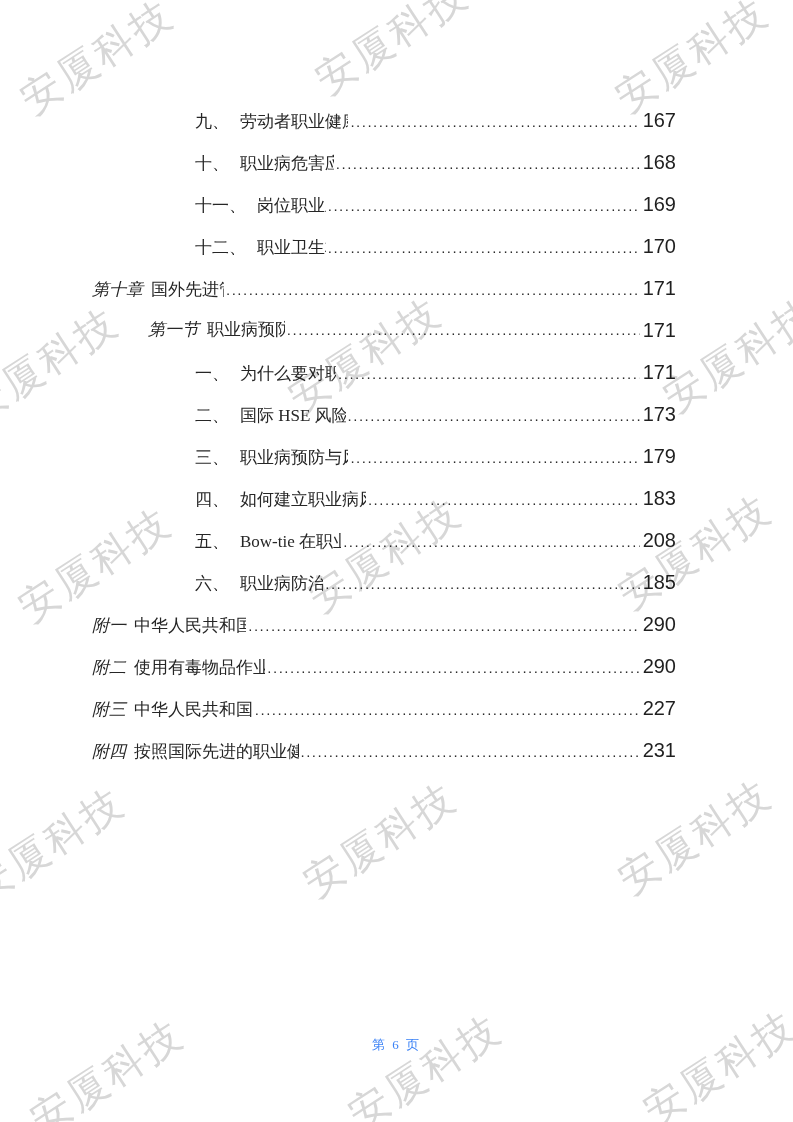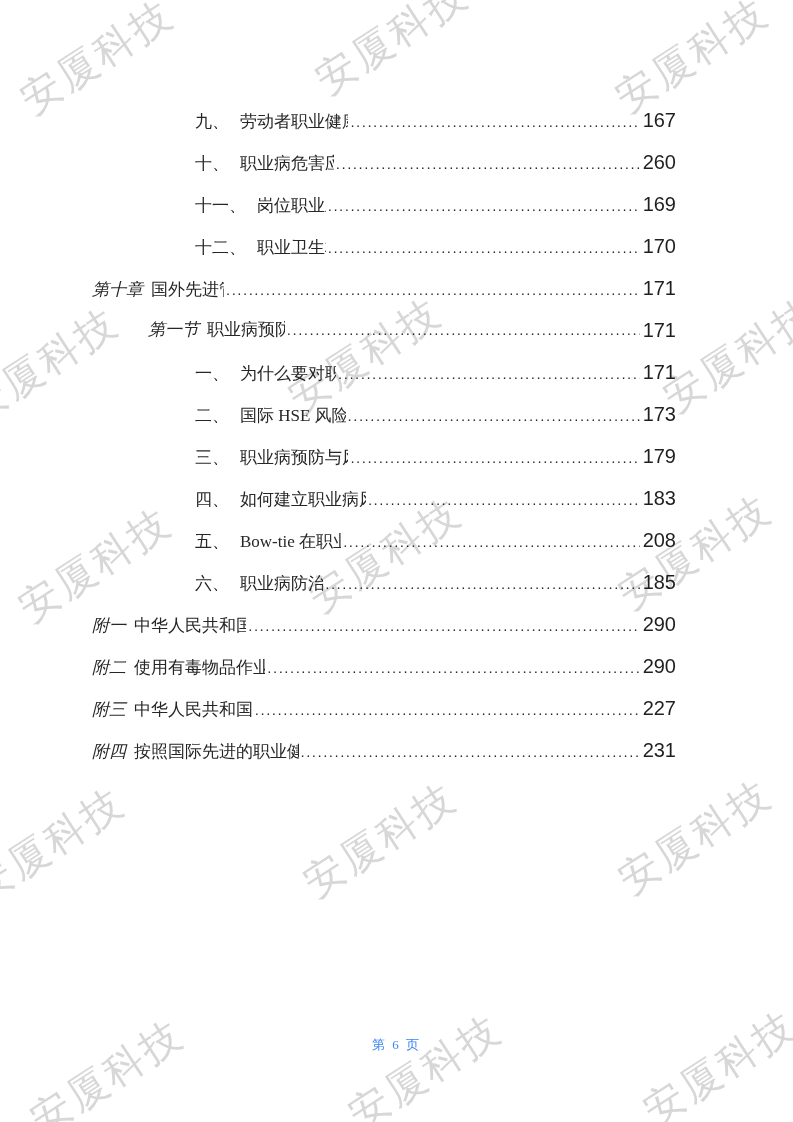--- a/index.html
+++ b/index.html
@@ -123,21 +123,21 @@
       <div class="toc-line level-3">
     <span class="toc-label">九、</span>
     <span class="toc-title">劳动者职业健康监护及其档案管理制度</span>
     <span class="toc-leader"></span>
     <span class="toc-page-num">167</span>
   </div>
       <div class="toc-line level-3">
     <span class="toc-label">十、</span>
     <span class="toc-title">职业病危害应急救援与管理制度</span>
     <span class="toc-leader"></span>
-    <span class="toc-page-num">260</span>
+    <span class="toc-page-num">168</span>
   </div>
       <div class="toc-line level-3">
     <span class="toc-label">十一、</span>
     <span class="toc-title">岗位职业卫生操作规程</span>
     <span class="toc-leader"></span>
     <span class="toc-page-num">169</span>
   </div>
       <div class="toc-line level-3">
     <span class="toc-label">十二、</span>
     <span class="toc-title">职业卫生档案管理制度</span>

